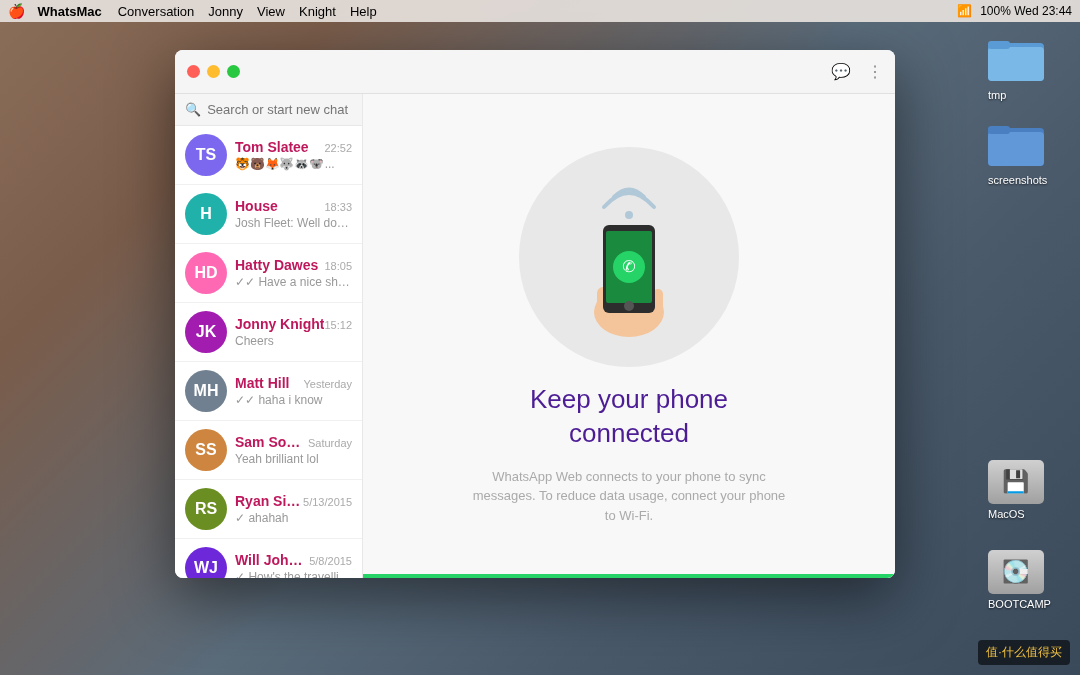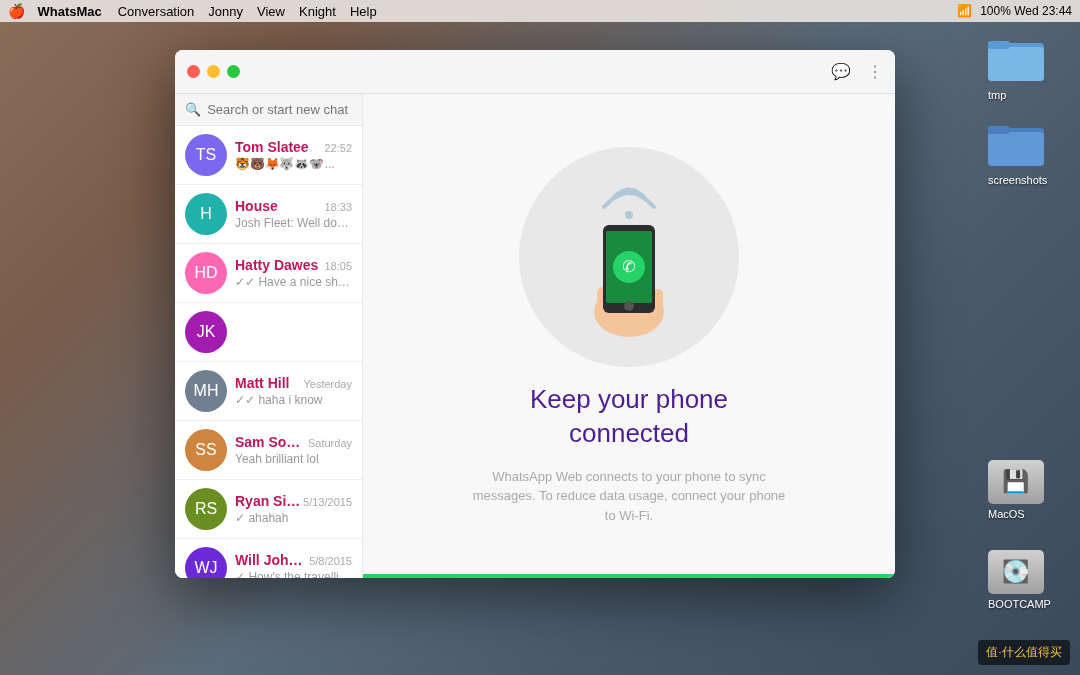--- a/index.html
+++ b/index.html
@@ -193,21 +193,21 @@
       overflow: hidden;
       background: #ccc;
     }
     .avatar-placeholder {
       width: 100%;
       height: 100%;
       display: flex;
       align-items: center;
       justify-content: center;
       font-size: 16px;
-      font-weight: normal;
+      font-weight: bold;
       color: white;
     }
     .chat-info {
       flex: 1;
       min-width: 0;
     }
     .chat-top {
       display: flex;
       justify-content: space-between;
       align-items: baseline;
@@ -434,20 +434,27 @@
                 <span class="chat-time">18:05</span>
               </div>
               <div class="chat-preview">✓✓ Have a nice shift!!!</div>
             </div>
           </div>
 
           <div class="chat-item">
             <div class="avatar">
               <div class="avatar-placeholder av-jonny">JK</div>
             </div>
+            <div class="chat-info">
+              <div class="chat-top">
+                <span class="chat-name">Jonny Knight</span>
+                <span class="chat-time">15:12</span>
+              </div>
+              <div class="chat-preview">Cheers</div>
+            </div>
           </div>
 
           <div class="chat-item">
             <div class="avatar">
               <div class="avatar-placeholder av-matt">MH</div>
             </div>
             <div class="chat-info">
               <div class="chat-top">
                 <span class="chat-name">Matt Hill</span>
                 <span class="chat-time">Yesterday</span>

